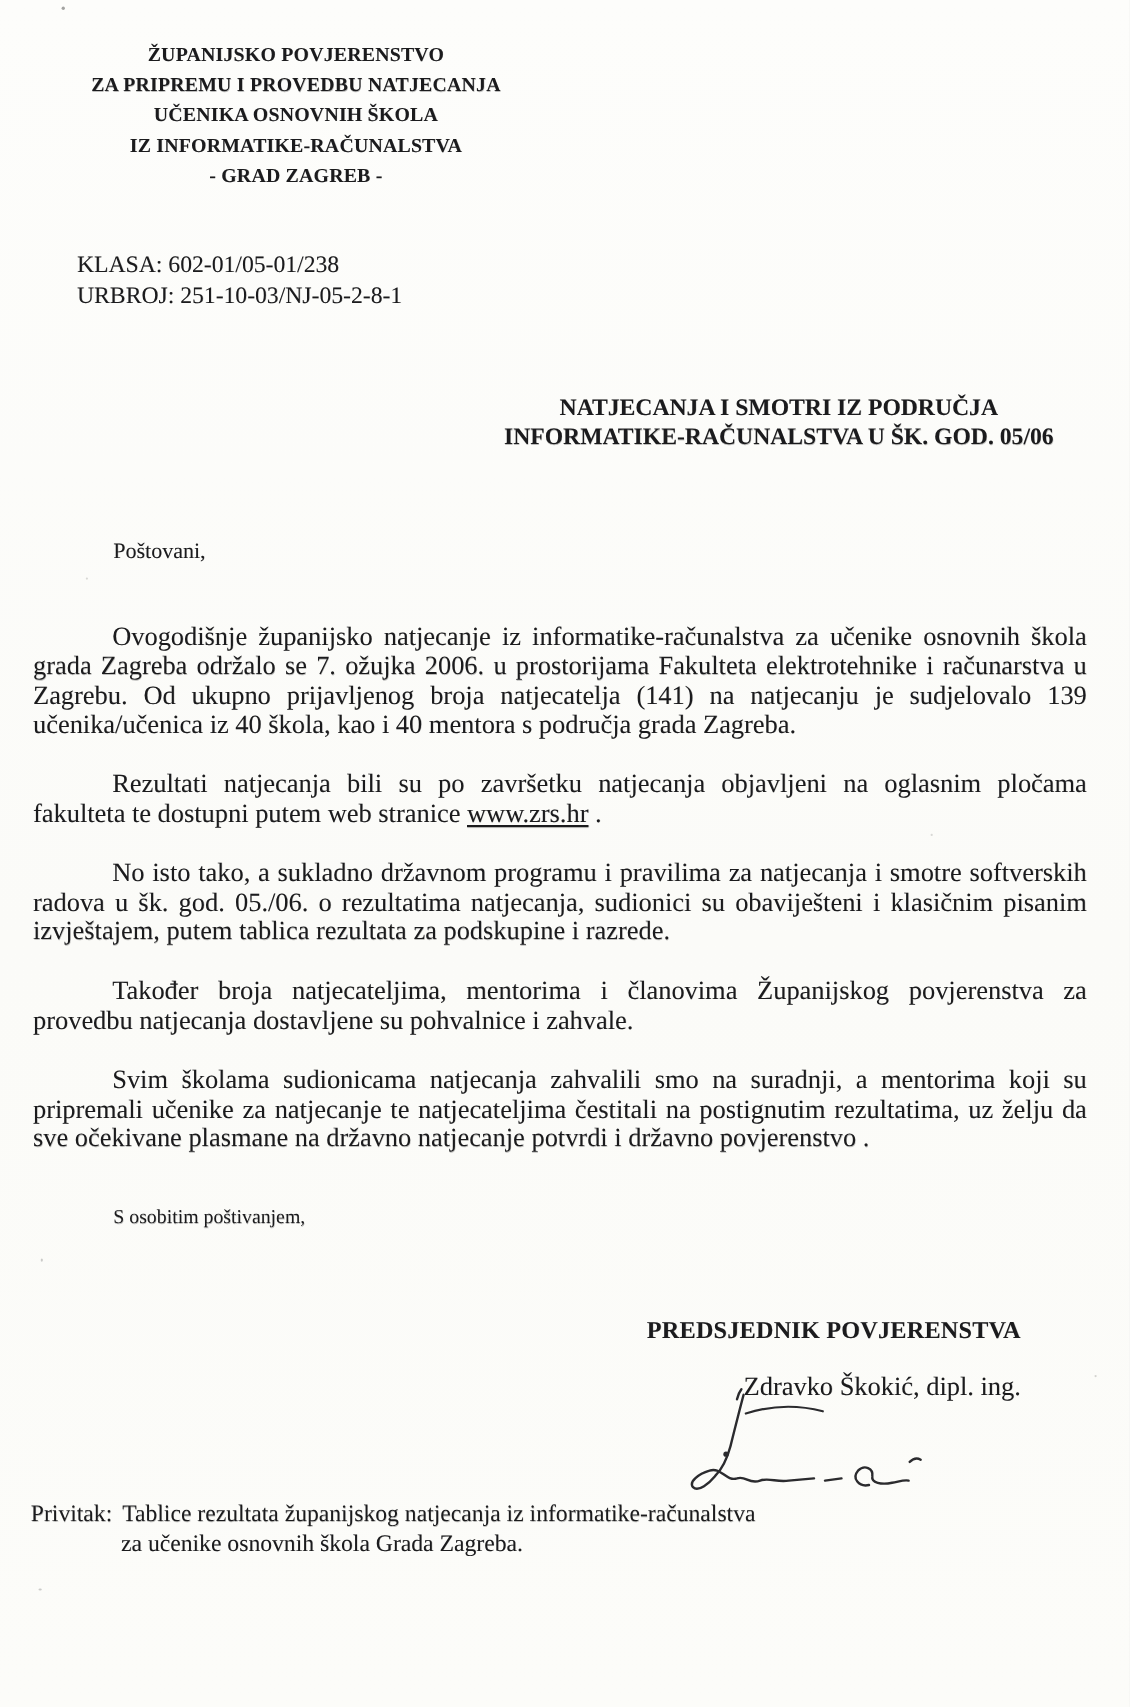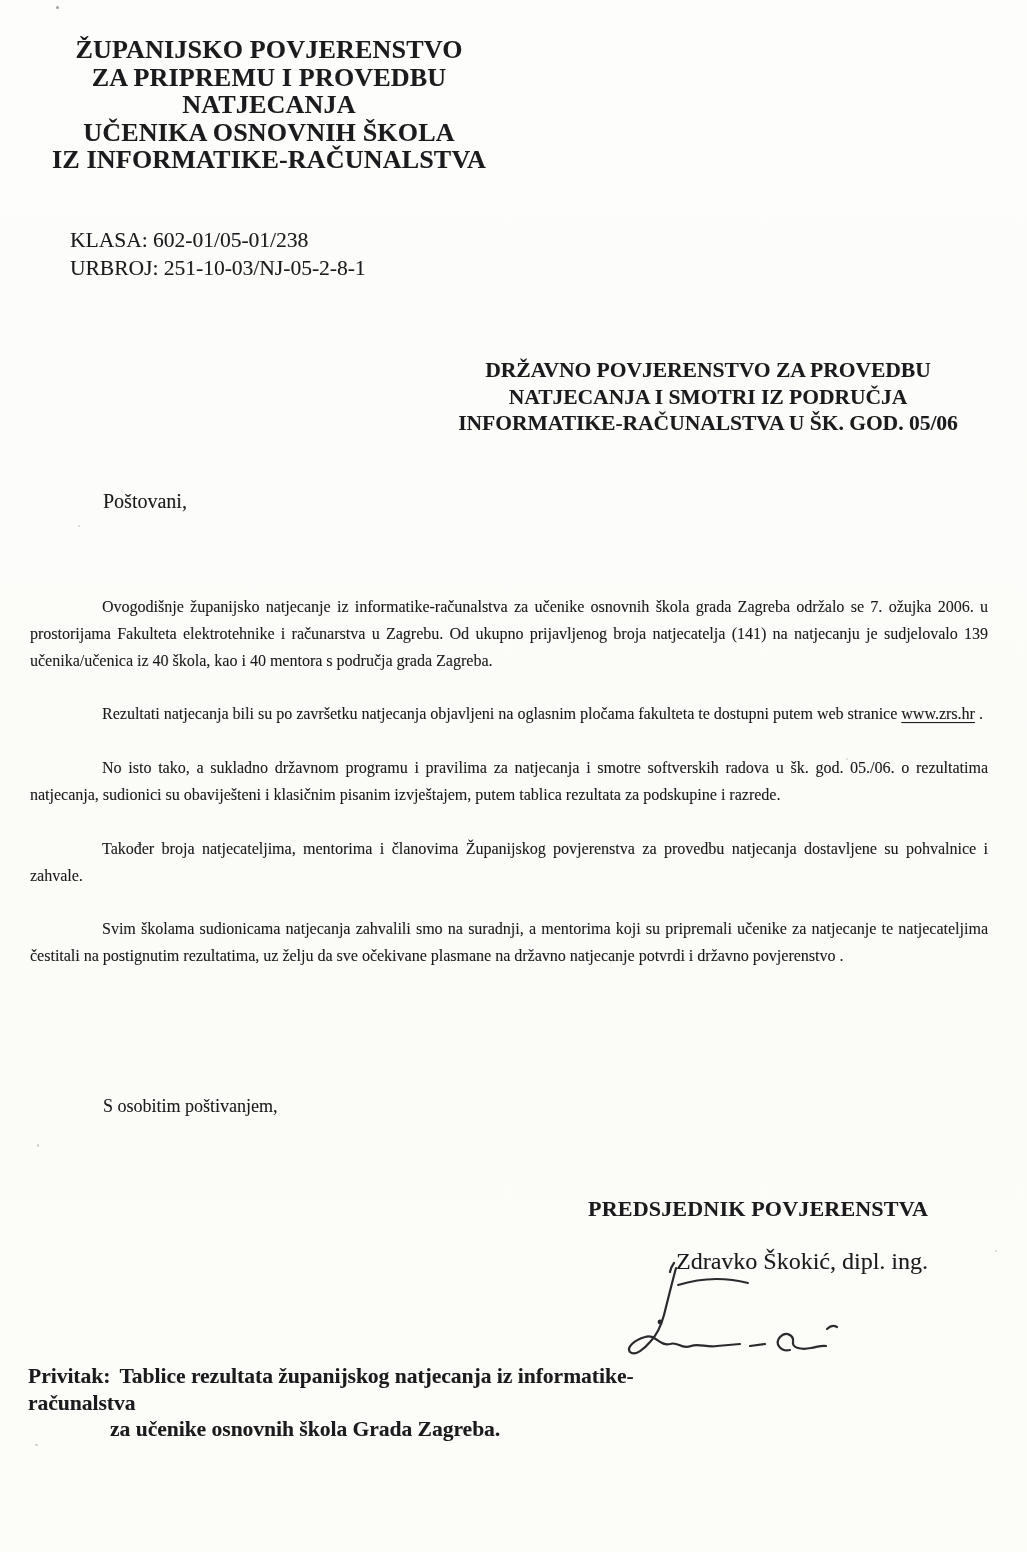--- a/index.html
+++ b/index.html
@@ -19,21 +19,21 @@
     font-family: "Liberation Serif", "DejaVu Serif", serif;
     color: #1b1b1d;
   }
   .txt { text-shadow: 0.35px 0.35px 0 rgba(30,30,30,0.28); }
 
   .letterhead {
     position: absolute;
     top: 36px; left: 38px; width: 462px;
     text-align: center;
     font-weight: bold;
-    font-size: 26px;
+    font-size: 18px;
     line-height: 27.5px;
     letter-spacing: 0.2px;
   }
   .reference {
     position: absolute;
     top: 227px; left: 30px;
     font-size: 21.5px;
     line-height: 27.5px;
     margin-left: 40px;
   }
@@ -45,22 +45,22 @@
     font-size: 21.5px;
     line-height: 26.5px;
   }
   .salutation {
     position: absolute;
     top: 490px; left: 103px;
     font-size: 20px;
   }
   .body-block {
     position: absolute;
-    top: 594px; left: 30px; width: 958px;
-    font-size: 16px;
+    top: 566px; left: 30px; width: 958px;
+    font-size: 24px;
     line-height: 26.8px;
     text-align: justify;
   }
   .body-block p {
     margin: 0 0 27px 0;
     text-indent: 72px;
   }
   .weblink {
     text-decoration: underline;
     text-underline-offset: 3px;
@@ -88,21 +88,21 @@
     font-family: Liberation Serif, serif;
   }
   .sig-scribble {
     position: absolute;
     top: 1258px; left: 622px;
     width: 240px; height: 110px;
   }
   .attachment {
     position: absolute;
     top: 1363px; left: 28px; width: 700px;
-    font-weight: bold;
+    font-weight: normal;
     font-size: 21.5px;
     line-height: 26.5px;
   }
   .attachment .line2 { padding-left: 82px; }
   .attachment .label { padding-right: 9px; }
 
   .speck {
     position: absolute;
     border-radius: 50%;
     background: #5a5a58;
@@ -111,29 +111,29 @@
 </head>
 <body>
 
 <div class="page">
 
   <div class="letterhead txt">
     <div>ŽUPANIJSKO POVJERENSTVO</div>
     <div>ZA PRIPREMU I PROVEDBU NATJECANJA</div>
     <div>UČENIKA OSNOVNIH ŠKOLA</div>
     <div>IZ INFORMATIKE-RAČUNALSTVA</div>
+    <div>- GRAD ZAGREB -</div>
   </div>
 
   <div class="reference txt">
     <div>KLASA: 602-01/05-01/238</div>
     <div>URBROJ: 251-10-03/NJ-05-2-8-1</div>
   </div>
 
   <div class="recipient txt">
-    <div>DRŽAVNO POVJERENSTVO ZA PROVEDBU</div>
     <div>NATJECANJA I SMOTRI IZ PODRUČJA</div>
     <div>INFORMATIKE-RAČUNALSTVA U ŠK. GOD. 05/06</div>
   </div>
 
   <div class="salutation txt">Poštovani,</div>
 
   <div class="body-block txt">
     <p>Ovogodišnje županijsko natjecanje iz informatike-računalstva za učenike osnovnih škola grada Zagreba održalo se 7. ožujka 2006. u prostorijama Fakulteta elektrotehnike i računarstva u Zagrebu. Od ukupno prijavljenog broja natjecatelja (141) na natjecanju je sudjelovalo 139 učenika/učenica iz 40 škola, kao i 40 mentora s područja grada Zagreba.</p>
     <p><span>Rezultati natjecanja bili su po završetku natjecanja objavljeni na oglasnim pločama fakulteta te dostupni putem web stranice </span><span class="weblink">www.zrs.hr</span><span> .</span></p>
     <p>No isto tako, a sukladno državnom programu i pravilima za natjecanja i smotre softverskih radova u šk. god. 05./06. o rezultatima natjecanja, sudionici su obaviješteni i klasičnim pisanim izvještajem, putem tablica rezultata za podskupine i razrede.</p>

